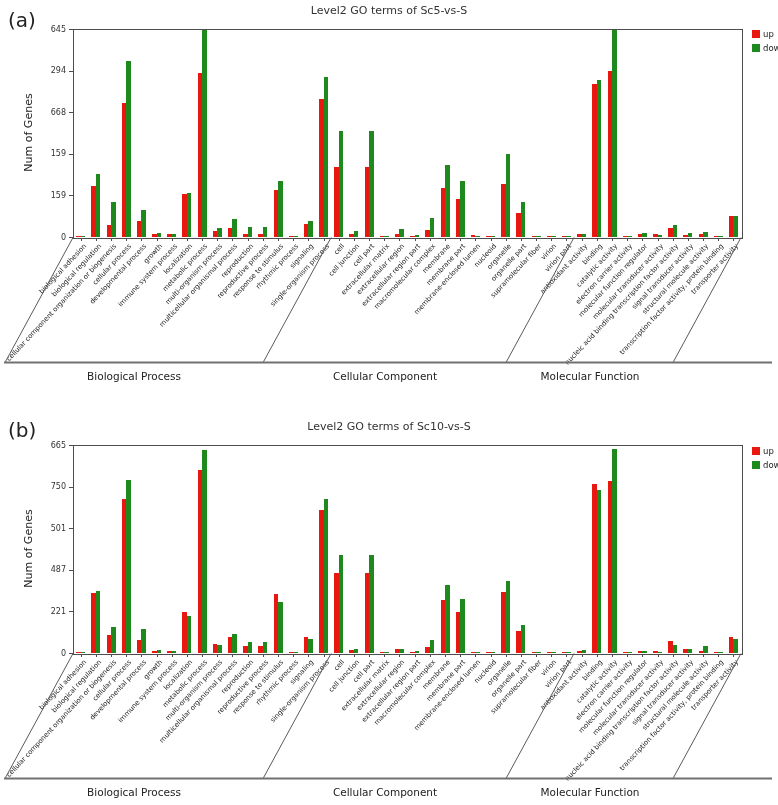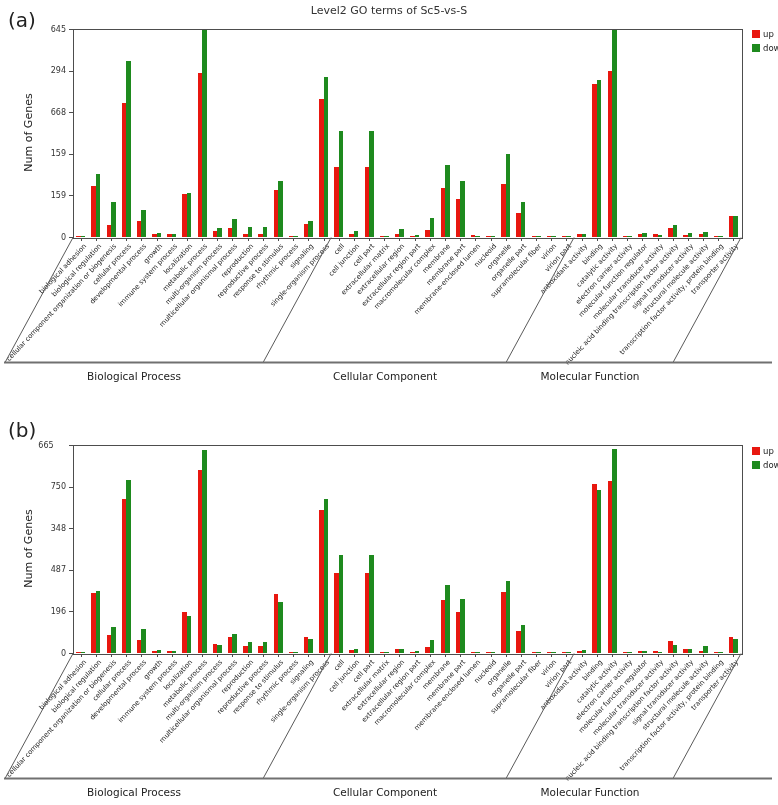--- a/index.html
+++ b/index.html
@@ -233,33 +233,34 @@
       <div class="legend-text">up</div>
     </div>
     <div class="legend-row" style="left: 752px; top: 43px;">
       <div class="legend-swatch" style="background: rgb(30, 138, 30);"></div>
       <div class="legend-text">down</div>
     </div>
   </div>
 
 <div class="panel" id="panel-1" style="top:400px;height:405px;">
   <div class="panel-letter" style="left:8px;top:18px;">(b)</div>
+  <div class="panel-title" style="top:20px;">Level2 GO terms of Sc10-vs-S</div>
 <div class="plot-box" style="left: 73px; top: 45px; width: 668px; height: 208px;"></div>
     <div class="ylab" style="left: -12px; top: 142px; width: 80px; text-align: center;">Num of Genes</div>
     <div class="ytick-label" style="left: 26px; top: 248.5px;">0</div>
     <div class="ytick-mark" style="left: 69px; top: 253px;"></div>
-    <div class="ytick-label" style="left: 26px; top: 206.9px;">196</div>
+    <div class="ytick-label" style="left: 26px; top: 206.9px;">221</div>
     <div class="ytick-mark" style="left: 69px; top: 211.4px;"></div>
     <div class="ytick-label" style="left: 26px; top: 165.3px;">487</div>
     <div class="ytick-mark" style="left: 69px; top: 169.8px;"></div>
-    <div class="ytick-label" style="left: 26px; top: 123.7px;">348</div>
+    <div class="ytick-label" style="left: 26px; top: 123.7px;">501</div>
     <div class="ytick-mark" style="left: 69px; top: 128.2px;"></div>
     <div class="ytick-label" style="left: 26px; top: 82.1px;">750</div>
     <div class="ytick-mark" style="left: 69px; top: 86.6px;"></div>
-    <div class="ytick-label" style="left: 26px; top: 40.5px; text-align: center;">665</div>
+    <div class="ytick-label" style="left: 26px; top: 40.5px;">665</div>
     <div class="ytick-mark" style="left: 69px; top: 45px;"></div>
     <div class="bar" style="left: 76.1px; top: 252px; width: 4.5px; height: 1px; background: rgb(232, 23, 15);"></div>
     <div class="bar" style="left: 80.6px; top: 252px; width: 4.5px; height: 1px; background: rgb(30, 138, 30);"></div>
     <div class="xtick-mark" style="left: 80.6px; top: 254px;"></div>
     <div class="xcat" style="left: -137.4px; top: 259px;">biological adhesion</div>
     <div class="bar" style="left: 91.3px; top: 192.9px; width: 4.5px; height: 60.1px; background: rgb(232, 23, 15);"></div>
     <div class="bar" style="left: 95.8px; top: 191.4px; width: 4.5px; height: 61.6px; background: rgb(30, 138, 30);"></div>
     <div class="xtick-mark" style="left: 95.8px; top: 254px;"></div>
     <div class="xcat" style="left: -122.2px; top: 259px;">biological regulation</div>
     <div class="bar" style="left: 106.5px; top: 234.9px; width: 4.5px; height: 18.1px; background: rgb(232, 23, 15);"></div>

